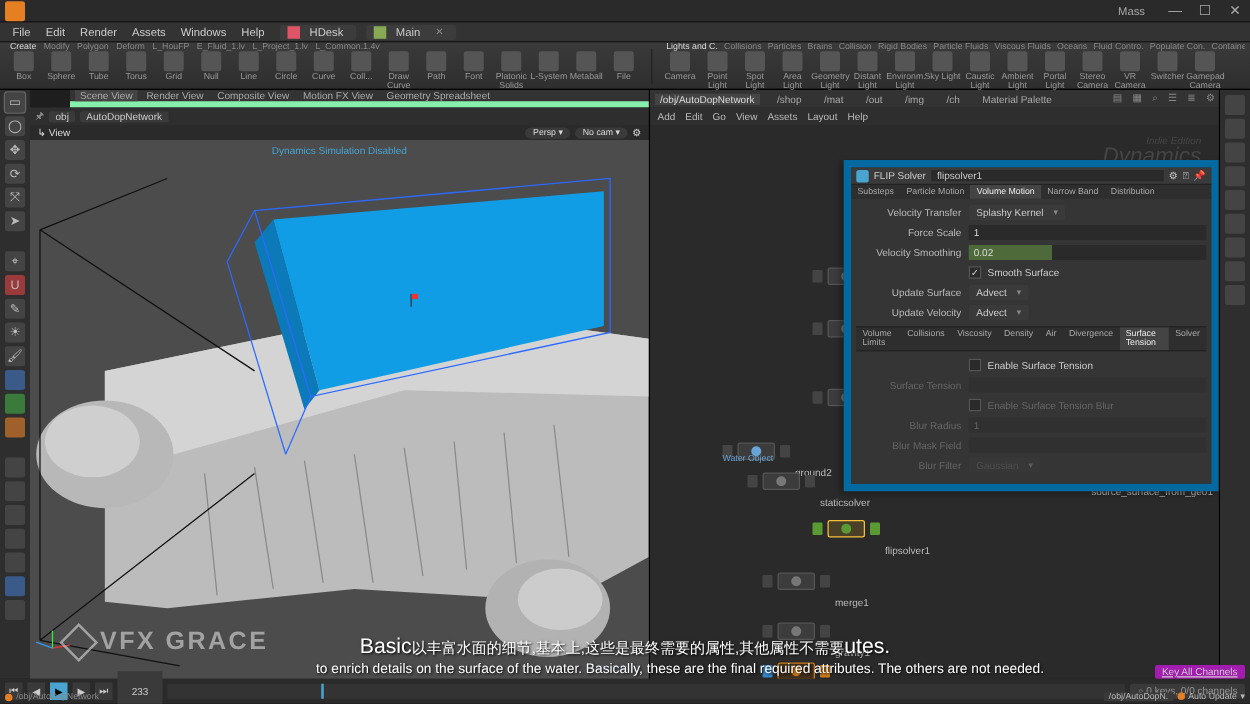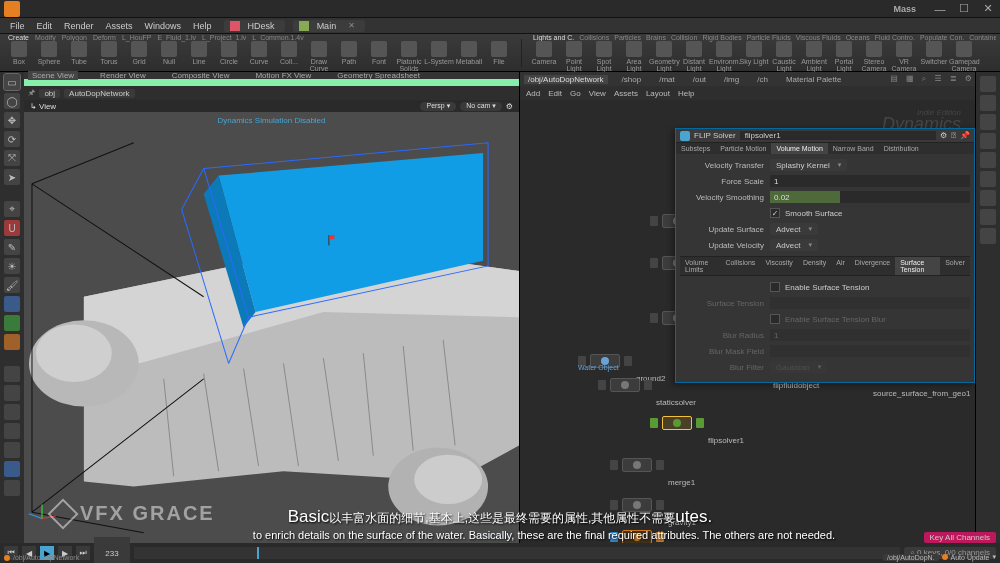--- a/index.html
+++ b/index.html
@@ -2,21 +2,21 @@
 <html><head>
 <meta charset="utf-8">
 <style>
   * { box-sizing: border-box; margin: 0; padding: 0; }
   html, body { width: 1000px; height: 563px; overflow: hidden; font-family: Arial, sans-serif; font-size: 10px; color: #ccc; background: #1a1a1a; }
   body { position: relative; }
 
   .titlebar { height: 18px; background: #2a2a2a; display: flex; align-items: center; border-bottom: 1px solid #111; }
   .titlebar .app-icon { width: 16px; height: 16px; background: #e67e22; margin: 0 4px; border-radius: 2px; }
   .titlebar .spacer { flex: 1; }
-  .titlebar .mass-lbl { color: #aaa; margin-right: 12px; font-size: 9px; font-weight: bold; }
+  .titlebar .mass-lbl { color: #aaa; margin-right: 12px; font-size: 9px; }
   .win-btns { display: flex; }
   .win-btns div { width: 24px; height: 14px; display: flex; align-items: center; justify-content: center; color: #aaa; font-size: 11px; }
 
   .menubar { height: 16px; background: #333; display: flex; align-items: center; padding-left: 6px; gap: 4px; border-bottom: 1px solid #111; }
   .menubar span { font-size: 9px; color: #ccc; padding: 0 4px; }
   .menubar .scene-name { margin-left: 30px; }
   .menubar .scene-tab { background:#3c3c3c; padding: 1px 6px; display:flex; align-items:center; gap:4px; border-radius:2px; margin-left:4px;}
   .menubar .x { font-size:8px; color:#888;}
 
   .ribbon { height: 38px; background: linear-gradient(#3a3a3a,#2e2e2e); display: flex; align-items: center; padding: 2px 4px; gap: 4px; border-bottom:1px solid #000; }
@@ -29,21 +29,21 @@
   .left-pane { width: 520px; display:flex; background:#1e1e1e; border-right:1px solid #000; position:relative;}
   .left-toolstrip { width: 24px; background:#2e2e2e; display:flex; flex-direction:column; padding-top:2px; gap:3px; align-items:center;}
   .left-toolstrip .tool-ico { width:16px; height:16px; background:#444; border-radius:2px; font-size:10px; color:#bbb; display:flex; align-items:center; justify-content:center;}
   .tool-ico.sel{ outline:1px solid #666;}
   .tool-ico.blue{ background:#3a5a8a;}
   .tool-ico.red{ background:#9a3a3a;}
   .tool-ico.green{ background:#3a7a3a;}
   .tool-ico.orange{ background:#a0602a;}
 
   .viewport-wrap { flex:1; display:flex; flex-direction:column;}
-  .view-tabs { height:14px; background:#333; display:flex; align-items:center; font-size:8px; color:#aaa; padding-left:4px; gap:18px; border-bottom:7px solid #86efac;}
+  .view-tabs { height:14px; background:#333; display:flex; align-items:center; font-size:8px; color:#aaa; padding-left:4px; gap:3px; border-bottom:5px solid #86efac;margin-left:32px;}
   .view-tabs .tab { padding:0 4px; }
   .view-tabs .tab.active { background:#444;}
   .path-bar { height:14px; background:#2e2e2e; display:flex; align-items:center; gap:4px; padding-left:4px; font-size:8px;}
   .path-bar .chip { background:#3a3a3a; padding:0 5px; border-radius:2px;}
   .view-header { height:12px; background:#2a2a2a; font-size:8px; padding-left:6px; color:#ddd; display:flex; align-items:center; justify-content:space-between;}
   .view-header .right { display:flex; gap:4px; margin-right:6px;}
   .view-header .pill { background:#3a3a3a; border-radius:7px; padding:0 6px; font-size:7px;}
   .viewport { flex:1; background: #4a4a4a; position:relative; overflow:hidden;}
   .sim-disabled { position:absolute; top:4px; left:50%; transform:translateX(-50%); font-size:8px; color:#49a4d0; }
   .axis-gizmo { position:absolute; left:10px; bottom:16px; width:30px; height:30px; }
@@ -70,21 +70,21 @@
   .node .body .ni { width:8px;height:8px;border-radius:50%; background:#777;}
   .node .label { font-size:8px; color:#bbb;margin-top:36px;}
   .node.selected .body{ border-color:#f5c13a; background:#4a4028;}
   .node.disp .flag.df{ background:#3586c8;}
   .node.out .body{ border-color:#cc7a1a; background:#402f1a;}
   svg.wires { position:absolute; inset:0; }
   .wire { stroke:#6a6a6a; stroke-width:1.2; fill:none;}
   .wire.dotted{ stroke-dasharray:3 3;}
 
   
-  .param-panel { position:absolute; top:28px; right:0; width:300px; background:#333; border:1px solid #0369a1; box-shadow:-2px 2px 6px rgba(0,0,0,0.4); z-index:5; }
+  .param-panel { position:absolute; top:28px; right:0; width:300px; background:#333; border:6px solid #0369a1; box-shadow:-2px 2px 6px rgba(0,0,0,0.4); z-index:5; }
   .param-head { height:14px; background:#3a3a3a; display:flex; align-items:center; padding:0 4px; gap:4px; font-size:8px; color:#ccc; border-bottom:1px solid #222;}
   .param-head .icon { width:10px;height:10px;background:#49a4d0;border-radius:2px;}
   .param-head .node-name { background:#2a2a2a; padding:0 5px; flex:1;}
   .ptabs { display:flex; flex-wrap:wrap; font-size:7px; background:#2e2e2e;}
   .ptabs .pt { padding:2px 5px; color:#aaa; }
   .ptabs .pt.active { background:#444; color:#eee;}
   .param-body { padding:4px 4px 6px; background:#353535;}
   .prow { display:flex; align-items:center; height:14px; margin-bottom:2px; font-size:8px; }
   .prow .plabel { width:90px; text-align:right; color:#bbb; padding-right:6px;}
   .prow .pfield { flex:1; height:12px; background:#2a2a2a; color:#ddd; padding-left:4px; display:flex; align-items:center; position:relative;}
@@ -571,21 +571,21 @@
     <div class="frame-box">233</div>
     <div class="timeline">
         <div class="marker"></div>
       </div>
     <div class="right-status">
       <span class="chip">⌕ <span>0 keys, 0/0 channels</span></span>
     </div>
   </div>
 </div>
 <div style="position:absolute; right:4px; bottom:20px; display:flex; gap:4px;">
-   <span class="chip" style="background:#be185d;padding:1px 6px;border-radius:2px;font-size:8px;">Key All Channels</span>
+   <span class="chip" style="background:#a21caf;padding:1px 6px;border-radius:2px;font-size:8px;text-decoration:underline;">Key All Channels</span>
 </div>
 
 <div class="crumb-status">
   <span class="dot"></span>
   <span>/obj/AutoDopNetwork</span>
 </div>
 <div class="auto-update">
   <span style="background:#3a3a3a;padding:0 4px;border-radius:2px;">/obj/AutoDopN.</span>
   <span class="dot"></span>
   <span>Auto Update</span>

